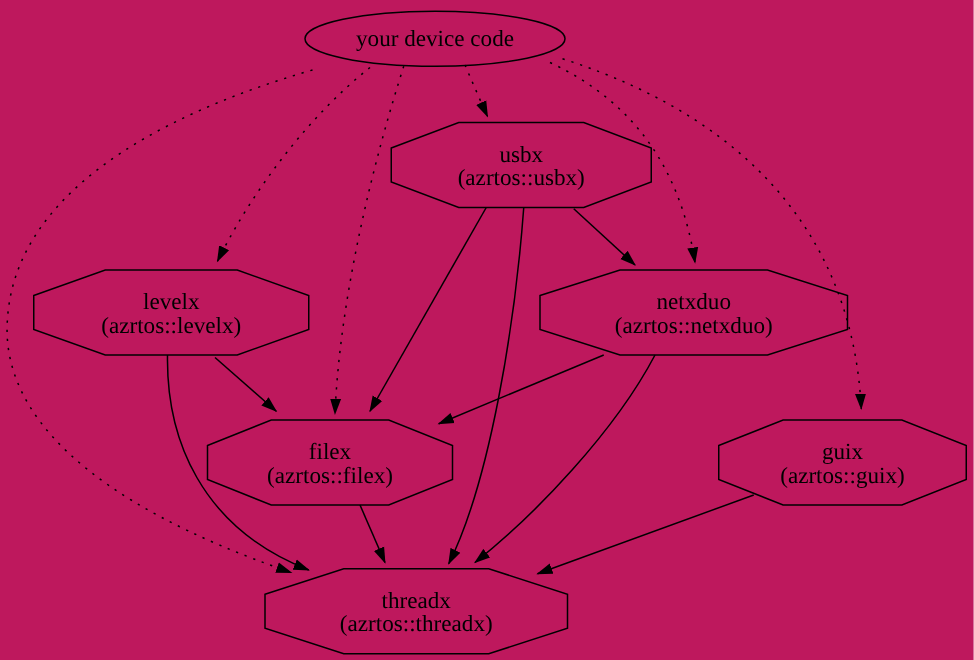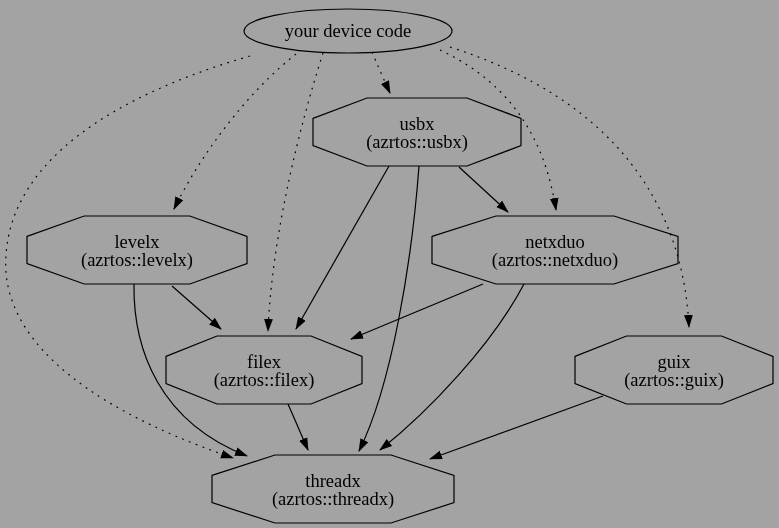--- a/index.html
+++ b/index.html
@@ -4,21 +4,21 @@
 <style>
   html, body {
     margin: 0;
     padding: 0;
     background: #ffffff;
   }
   .canvas {
     width: 779px;
     height: 528px;
     position: relative;
-    background: #a3a3a3;
+    background: #be185d;
     overflow: hidden;
   }
   svg text {
     font-family: "Liberation Serif", "DejaVu Serif", serif;
     font-size: 18.5px;
     fill: #000000;
     text-anchor: middle;
   }
   .node-shape {
     fill: none;

